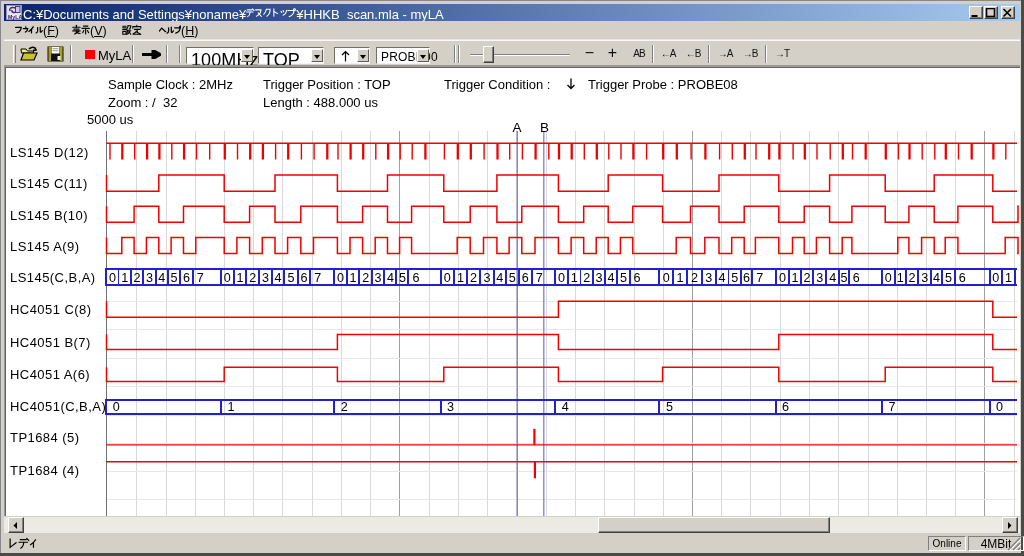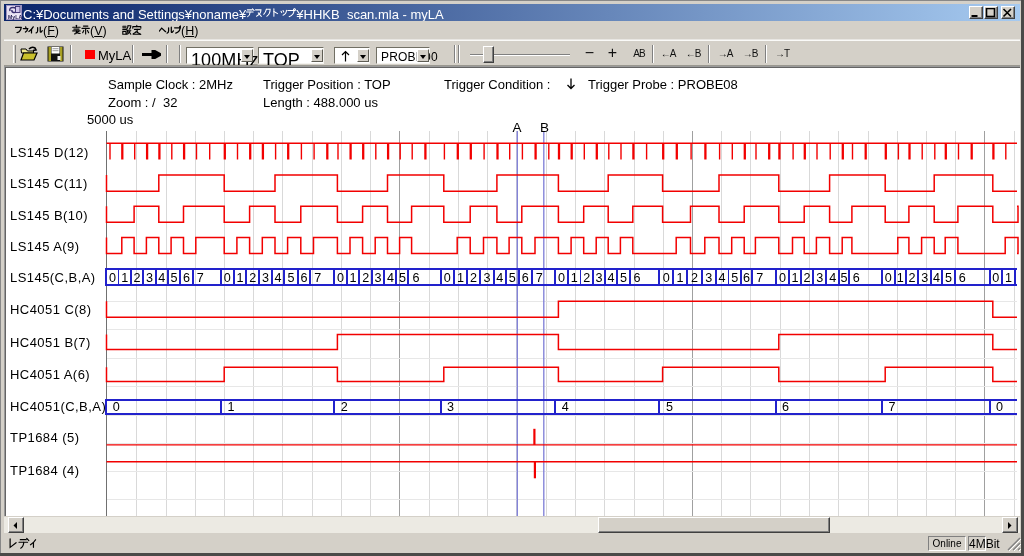--- a/index.html
+++ b/index.html
@@ -558,18 +558,18 @@
           <path d="M6,5 C6,8 5,10.5 2.5,12" fill="none" stroke="#000" stroke-width="1.41" stroke-linecap="round"></path>
           <path d="M9.5,0.5 L10.5,1.5" fill="none" stroke="#000" stroke-width="1.41" stroke-linecap="round"></path>
           <path d="M11,2 L12,3" fill="none" stroke="#000" stroke-width="1.41" stroke-linecap="round"></path>
         </g>
         <g transform="translate(21.2,1)scale(0.85)">
           <path d="M7.5,2 C6,4.5 4,6.5 1.5,8" fill="none" stroke="#000" stroke-width="1.41" stroke-linecap="round"></path>
           <path d="M5,5.5 V11" fill="none" stroke="#000" stroke-width="1.41" stroke-linecap="round"></path>
         </g>
       </svg></div>
   <div class="abs" style="left:924px;top:2.5px;width:38px;height:15px;border-top:1px solid #808080;border-left:1px solid #808080;border-bottom:1px solid #fff;border-right:1px solid #fff;font-size:10px;text-align:center;line-height:14px">Online</div>
-  <div class="abs" style="left:964px;top:2.5px;width:18px;height:15px;border-top:1px solid #808080;border-left:1px solid #808080;border-bottom:1px solid #fff;border-right:1px solid #fff;font-size:12px;text-align:center;line-height:14px">4MBit</div>
+  <div class="abs" style="left:964px;top:2.5px;width:56px;height:15px;border-top:1px solid #808080;border-left:1px solid #808080;border-bottom:1px solid #fff;border-right:1px solid #fff;font-size:12px;text-align:center;line-height:14px">4MBit</div>
   <svg class="abs" style="left:1003px;top:3px" width="14" height="15" viewBox="0 0 14 15">
     <path d="M13,2 L1,14 M13,7 L6,14 M13,12 L11,14" stroke="#808080" stroke-width="1.4"></path>
     <path d="M14,3 L2,15 M14,8 L7,15 M14,13 L12,15" stroke="#fff" stroke-width="1"></path>
   </svg>
 </div>
 
 </body></html>

